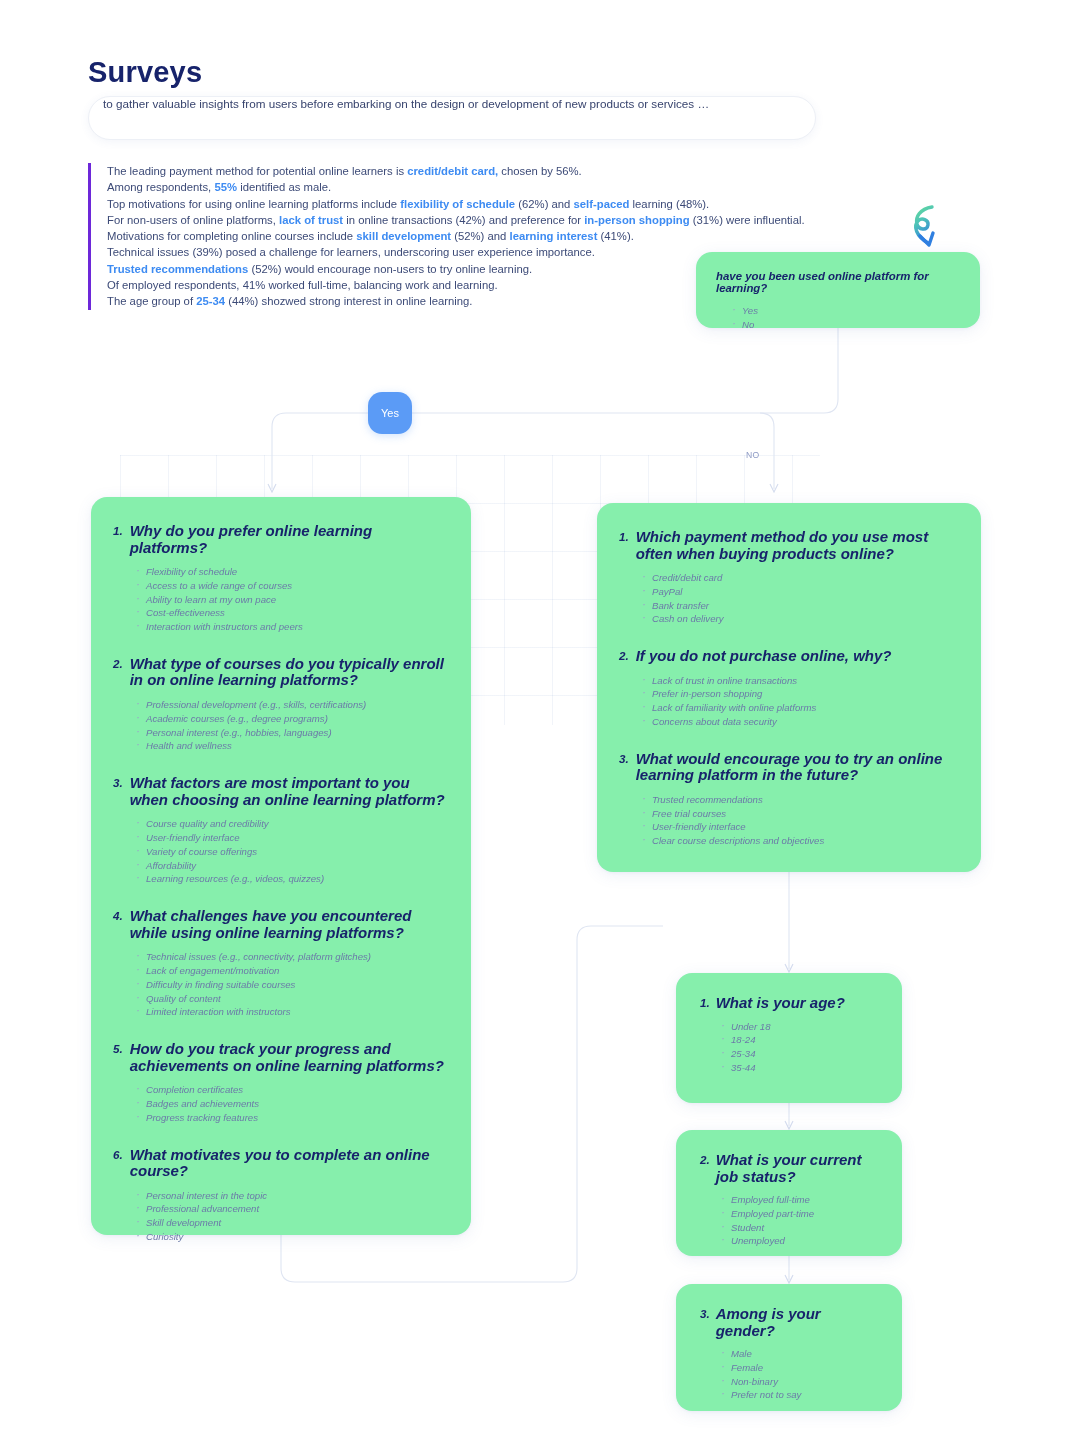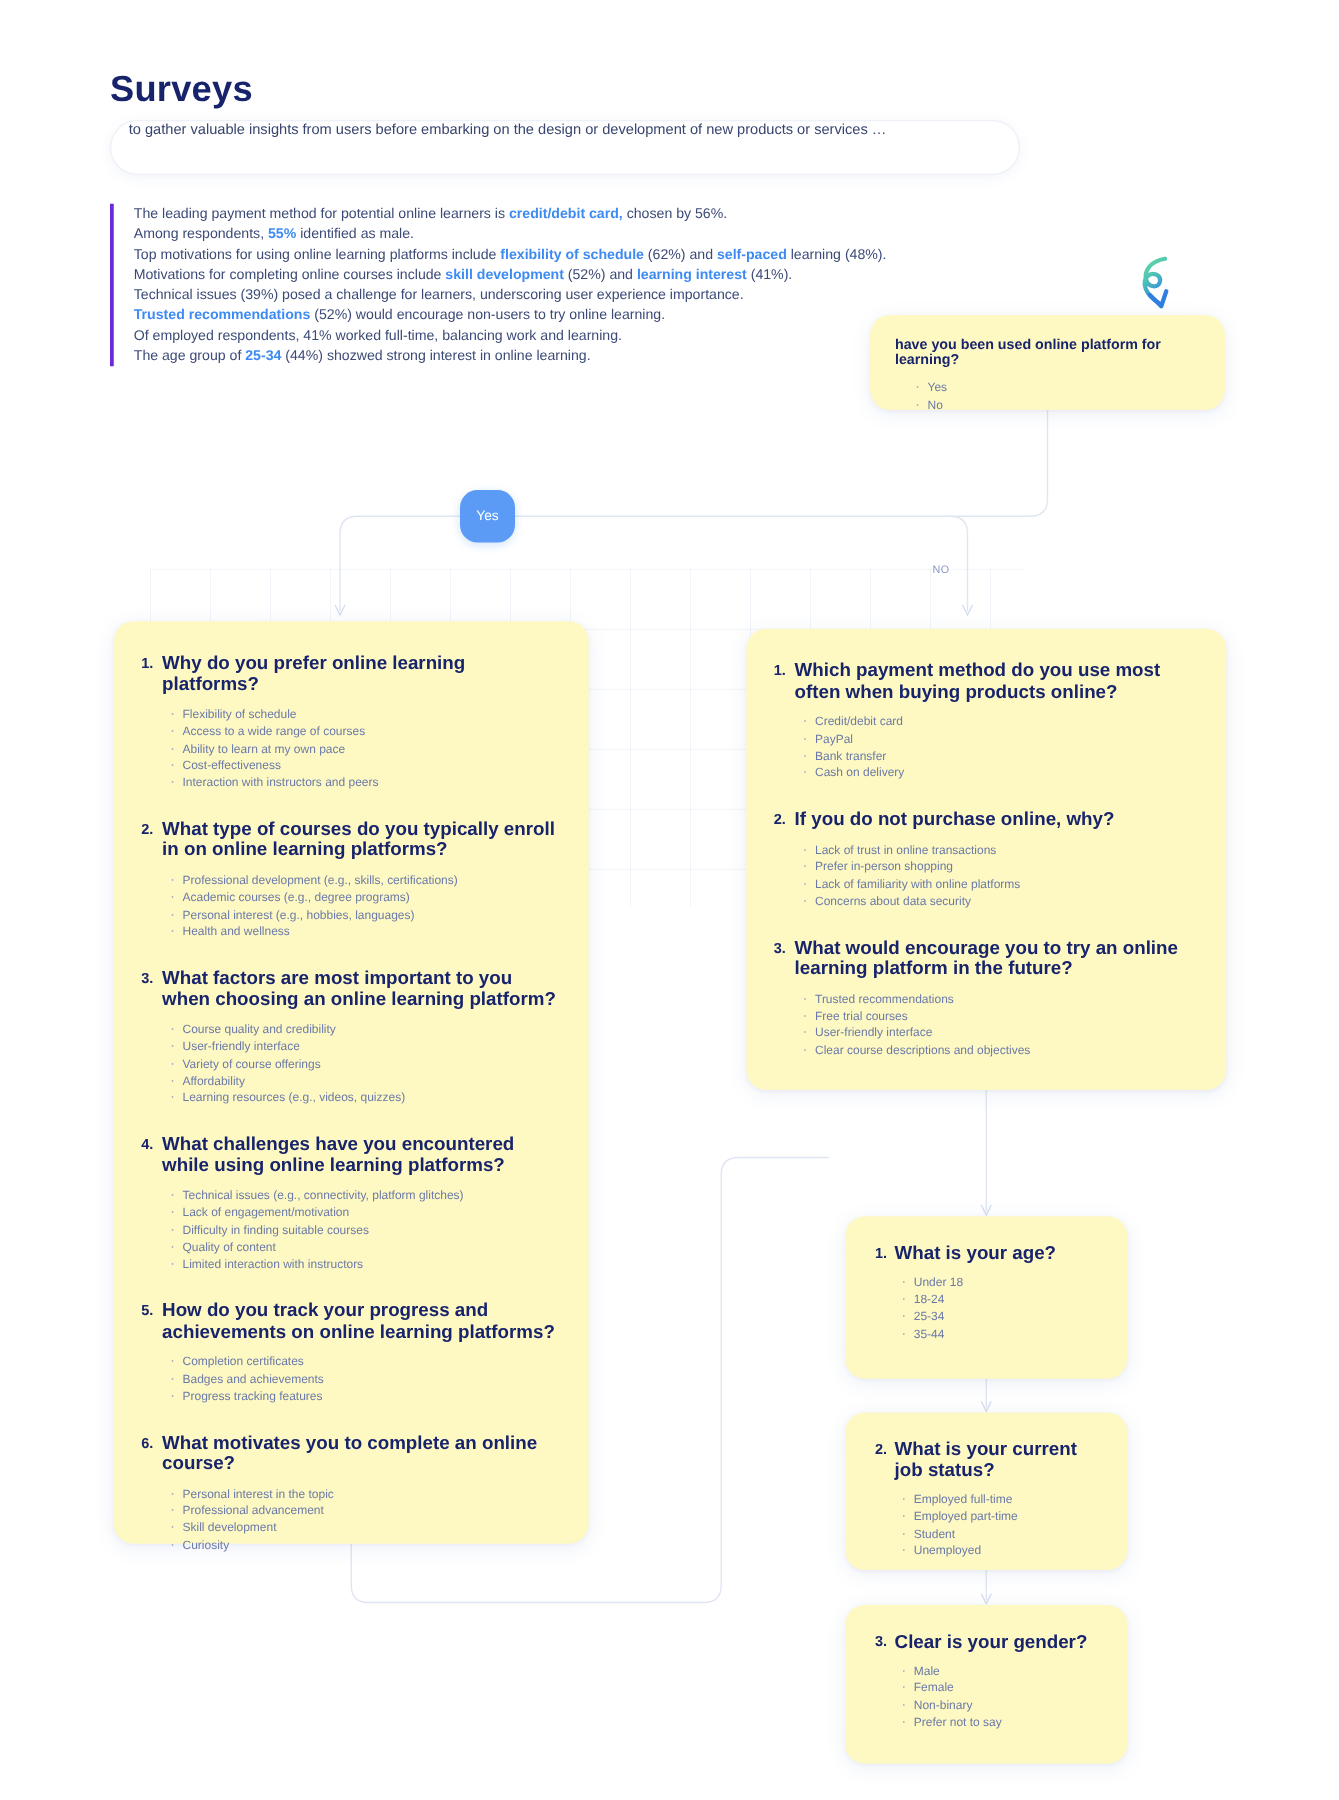--- a/index.html
+++ b/index.html
@@ -78,24 +78,25 @@
     font-size: 11.3px;
     line-height: 16.3px;
     color: #3c4a77;
     white-space: nowrap;
   }
   .hl { color: #3d8bf2; font-weight: bold; }
 
   
   .card {
     position: absolute;
-    background: #fef9c3;
+    background: #86efac;
     border-radius: 16px;
     box-shadow: 0 3px 16px rgba(80,110,180,.10), 0 1px 3px rgba(80,110,180,.06);
     z-index: 4;
+    font-style: italic;
   }
 
   .q-block { margin-bottom: 22px; }
   .q-block:last-child { margin-bottom: 0; }
 
   .q-row { display: flex; gap: 7px; }
   .q-num {
     font-size: 11.6px; font-weight: bold; color: #17236b;
     flex: 0 0 auto; line-height: 16.5px;
   }
@@ -194,20 +195,21 @@
 <h1 id="page-title">Surveys</h1>
 
 <div id="subtitle-card">
   <span>to gather valuable insights from users before embarking on the design or development of new products or services …</span>
 </div>
 
 <div id="insights">
     <div class="insight-line"><span>The leading payment method for potential online learners is </span><span class="hl">credit/debit card,</span><span> chosen by 56%.</span></div>
     <div class="insight-line"><span>Among respondents, </span><span class="hl">55%</span><span> identified as male.</span></div>
     <div class="insight-line"><span>Top motivations for using online learning platforms include </span><span class="hl">flexibility of schedule</span><span> (62%) and </span><span class="hl">self-paced</span><span> learning (48%).</span></div>
+    <div class="insight-line"><span>For non-users of online platforms, </span><span class="hl">lack of trust</span><span> in online transactions (42%) and preference for </span><span class="hl">in-person shopping</span><span> (31%) were influential.</span></div>
     <div class="insight-line"><span>Motivations for completing online courses include </span><span class="hl">skill development</span><span> (52%) and </span><span class="hl">learning interest</span><span> (41%).</span></div>
     <div class="insight-line"><span>Technical issues (39%) posed a challenge for learners, underscoring user experience importance.</span></div>
     <div class="insight-line"><span class="hl">Trusted recommendations</span><span> (52%) would encourage non-users to try online learning.</span></div>
     <div class="insight-line"><span>Of employed respondents, 41% worked full-time, balancing work and learning.</span></div>
     <div class="insight-line"><span>The age group of </span><span class="hl">25-34</span><span> (44%) shozwed strong interest in online learning.</span></div>
   </div>
 
 <svg id="curl-arrow" viewBox="0 0 54 54">
   <defs>
     <linearGradient id="curlGrad" x1="0" y1="0" x2="0.35" y2="1">
@@ -372,21 +374,21 @@
         <li>Employed part-time</li>
         <li>Student</li>
         <li>Unemployed</li>
       </ul>
     </div>
   </div>
 <div class="card" id="card-gender">
     <div class="q-block">
       <div class="q-row">
         <span class="q-num">3.</span>
-        <span class="q-text">Clear is your gender?</span>
+        <span class="q-text">Among is your gender?</span>
       </div>
       <ul class="opts">
         <li>Male</li>
         <li>Female</li>
         <li>Non-binary</li>
         <li>Prefer not to say</li>
       </ul>
     </div>
   </div>
 

